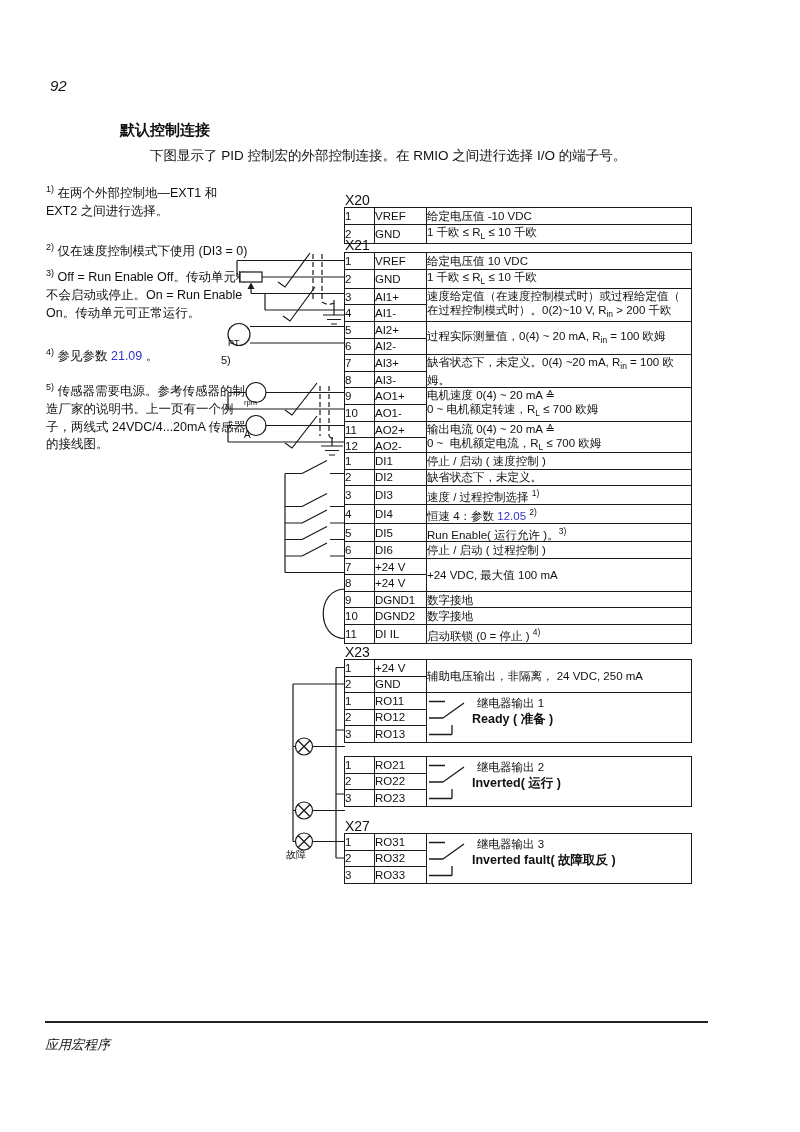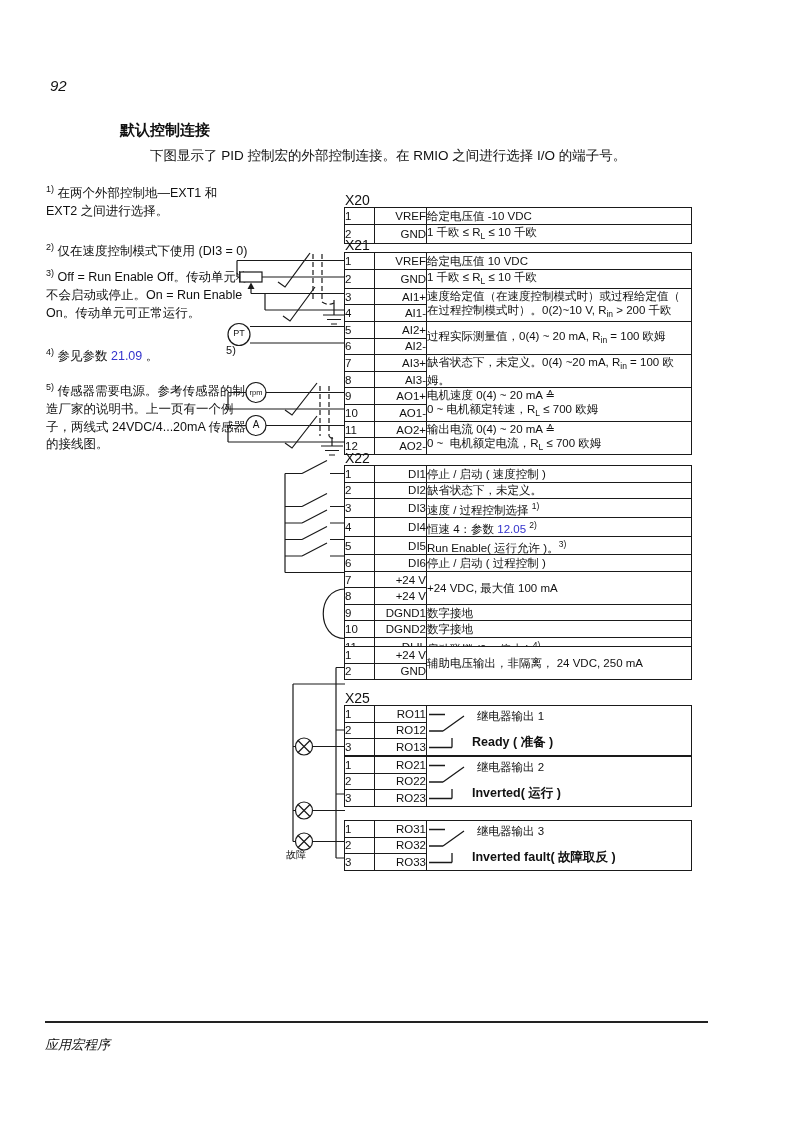--- a/index.html
+++ b/index.html
@@ -19,31 +19,31 @@
   .plink{color:#3333cc;}
   
   .tblock{left:344px;width:350px;}
   .tlabel{font-size:14px;height:13px;line-height:12px;margin-left:1px;}
   table.tterm{border-collapse:collapse;table-layout:fixed;width:348px;background:#fff;
     border:1.5px solid #1a1a1a;}
   table.tterm td{border:1px solid #1a1a1a;font-size:11.5px;line-height:14px;
     padding:0;vertical-align:middle;overflow:hidden;}
   table.tterm tr{height:16.5px;}
   td.tno{padding-left:3px;}
-  td.tlab{padding-left:4px;text-align:right;}
+  td.tlab{padding-left:4px;}
   td.desc{padding:1px 3px 0 5px;vertical-align:top;white-space:pre-wrap;}
   td.desc sub{font-size:8.5px;}
   td.desc sup{font-size:8.5px;}
   td.relay{position:relative;}
   .rsym{position:absolute;left:1px;top:0;}
   .rtitle{position:absolute;left:50px;top:3px;font-size:11.5px;white-space:nowrap;}
-  .rstate{position:absolute;left:45px;top:29px;font-size:12.5px;font-weight:bold;white-space:nowrap;}
+  .rstate{position:absolute;left:45px;top:19px;font-size:12.5px;font-weight:bold;white-space:nowrap;}
   
   #wiring{left:0;top:0;}
-  .wlabel{font-size:9px;text-align:center;}
+  .wlabel{font-size:9px;margin-top:10px;}
   .pt-label{left:228px;top:328px;width:22px;}
   .pt-note{left:221px;top:344px;font-size:11px;width:20px;}
   .rpm-label{left:244px;top:388px;width:24px;font-size:7.5px;}
   .amp-label{left:244px;top:419px;width:24px;font-size:10px;}
   .fault-label{left:286px;top:848px;font-size:10px;width:30px;font-family:Liberation Serif, serif;}
   
   .footer-rule{left:45px;top:1021px;width:663px;height:2px;background:#222;}
   .footer-text{left:45px;top:1036px;font-size:13px;font-style:italic;font-family:"Liberation Serif","DejaVu Serif",serif;}
 </style>
 </head>
@@ -213,21 +213,20 @@
           </tr>
           <tr>
             <td class="tno">12</td>
             <td class="tlab">AO2-</td>
           </tr>
         </tbody>
       </table>
     </div>
 </div>
 <div class="abs tblock" style="top:452px">
-  <div class="tlabel">X22</div>
   <div>
       <table class="tterm">
         <colgroup>
           <col style="width:30px">
           <col style="width:52px">
           <col>
         </colgroup>
         <tbody>
           <tr>
             <td class="tno">1</td>
@@ -281,20 +280,21 @@
           <tr>
             <td class="tno">11</td>
             <td class="tlab">DI IL</td>
             <td class="desc" rowspan="1">启动联锁 (0 = 停止 ) <sup>4)</sup></td>
           </tr>
         </tbody>
       </table>
     </div>
 </div>
 <div class="abs tblock" style="top:646px">
+  <div class="tlabel">X23</div>
   <div>
       <table class="tterm">
         <colgroup>
           <col style="width:30px">
           <col style="width:52px">
           <col>
         </colgroup>
         <tbody>
           <tr>
             <td class="tno">1</td>
@@ -303,21 +303,20 @@
           </tr>
           <tr>
             <td class="tno">2</td>
             <td class="tlab">GND</td>
           </tr>
         </tbody>
       </table>
     </div>
 </div>
 <div class="abs tblock" style="top:692px">
-  <div class="tlabel">X25</div>
   <div>
       <table class="tterm">
         <colgroup>
           <col style="width:30px">
           <col style="width:52px">
           <col>
         </colgroup>
         <tbody>
           <tr>
             <td class="tno">1</td>
@@ -360,20 +359,21 @@
           </tr>
           <tr>
             <td class="tno">3</td>
             <td class="tlab">RO23</td>
           </tr>
         </tbody>
       </table>
     </div>
 </div>
 <div class="abs tblock" style="top:820px">
+  <div class="tlabel">X27</div>
   <div>
       <table class="tterm">
         <colgroup>
           <col style="width:30px">
           <col style="width:52px">
           <col>
         </colgroup>
         <tbody>
           <tr>
             <td class="tno">1</td>

